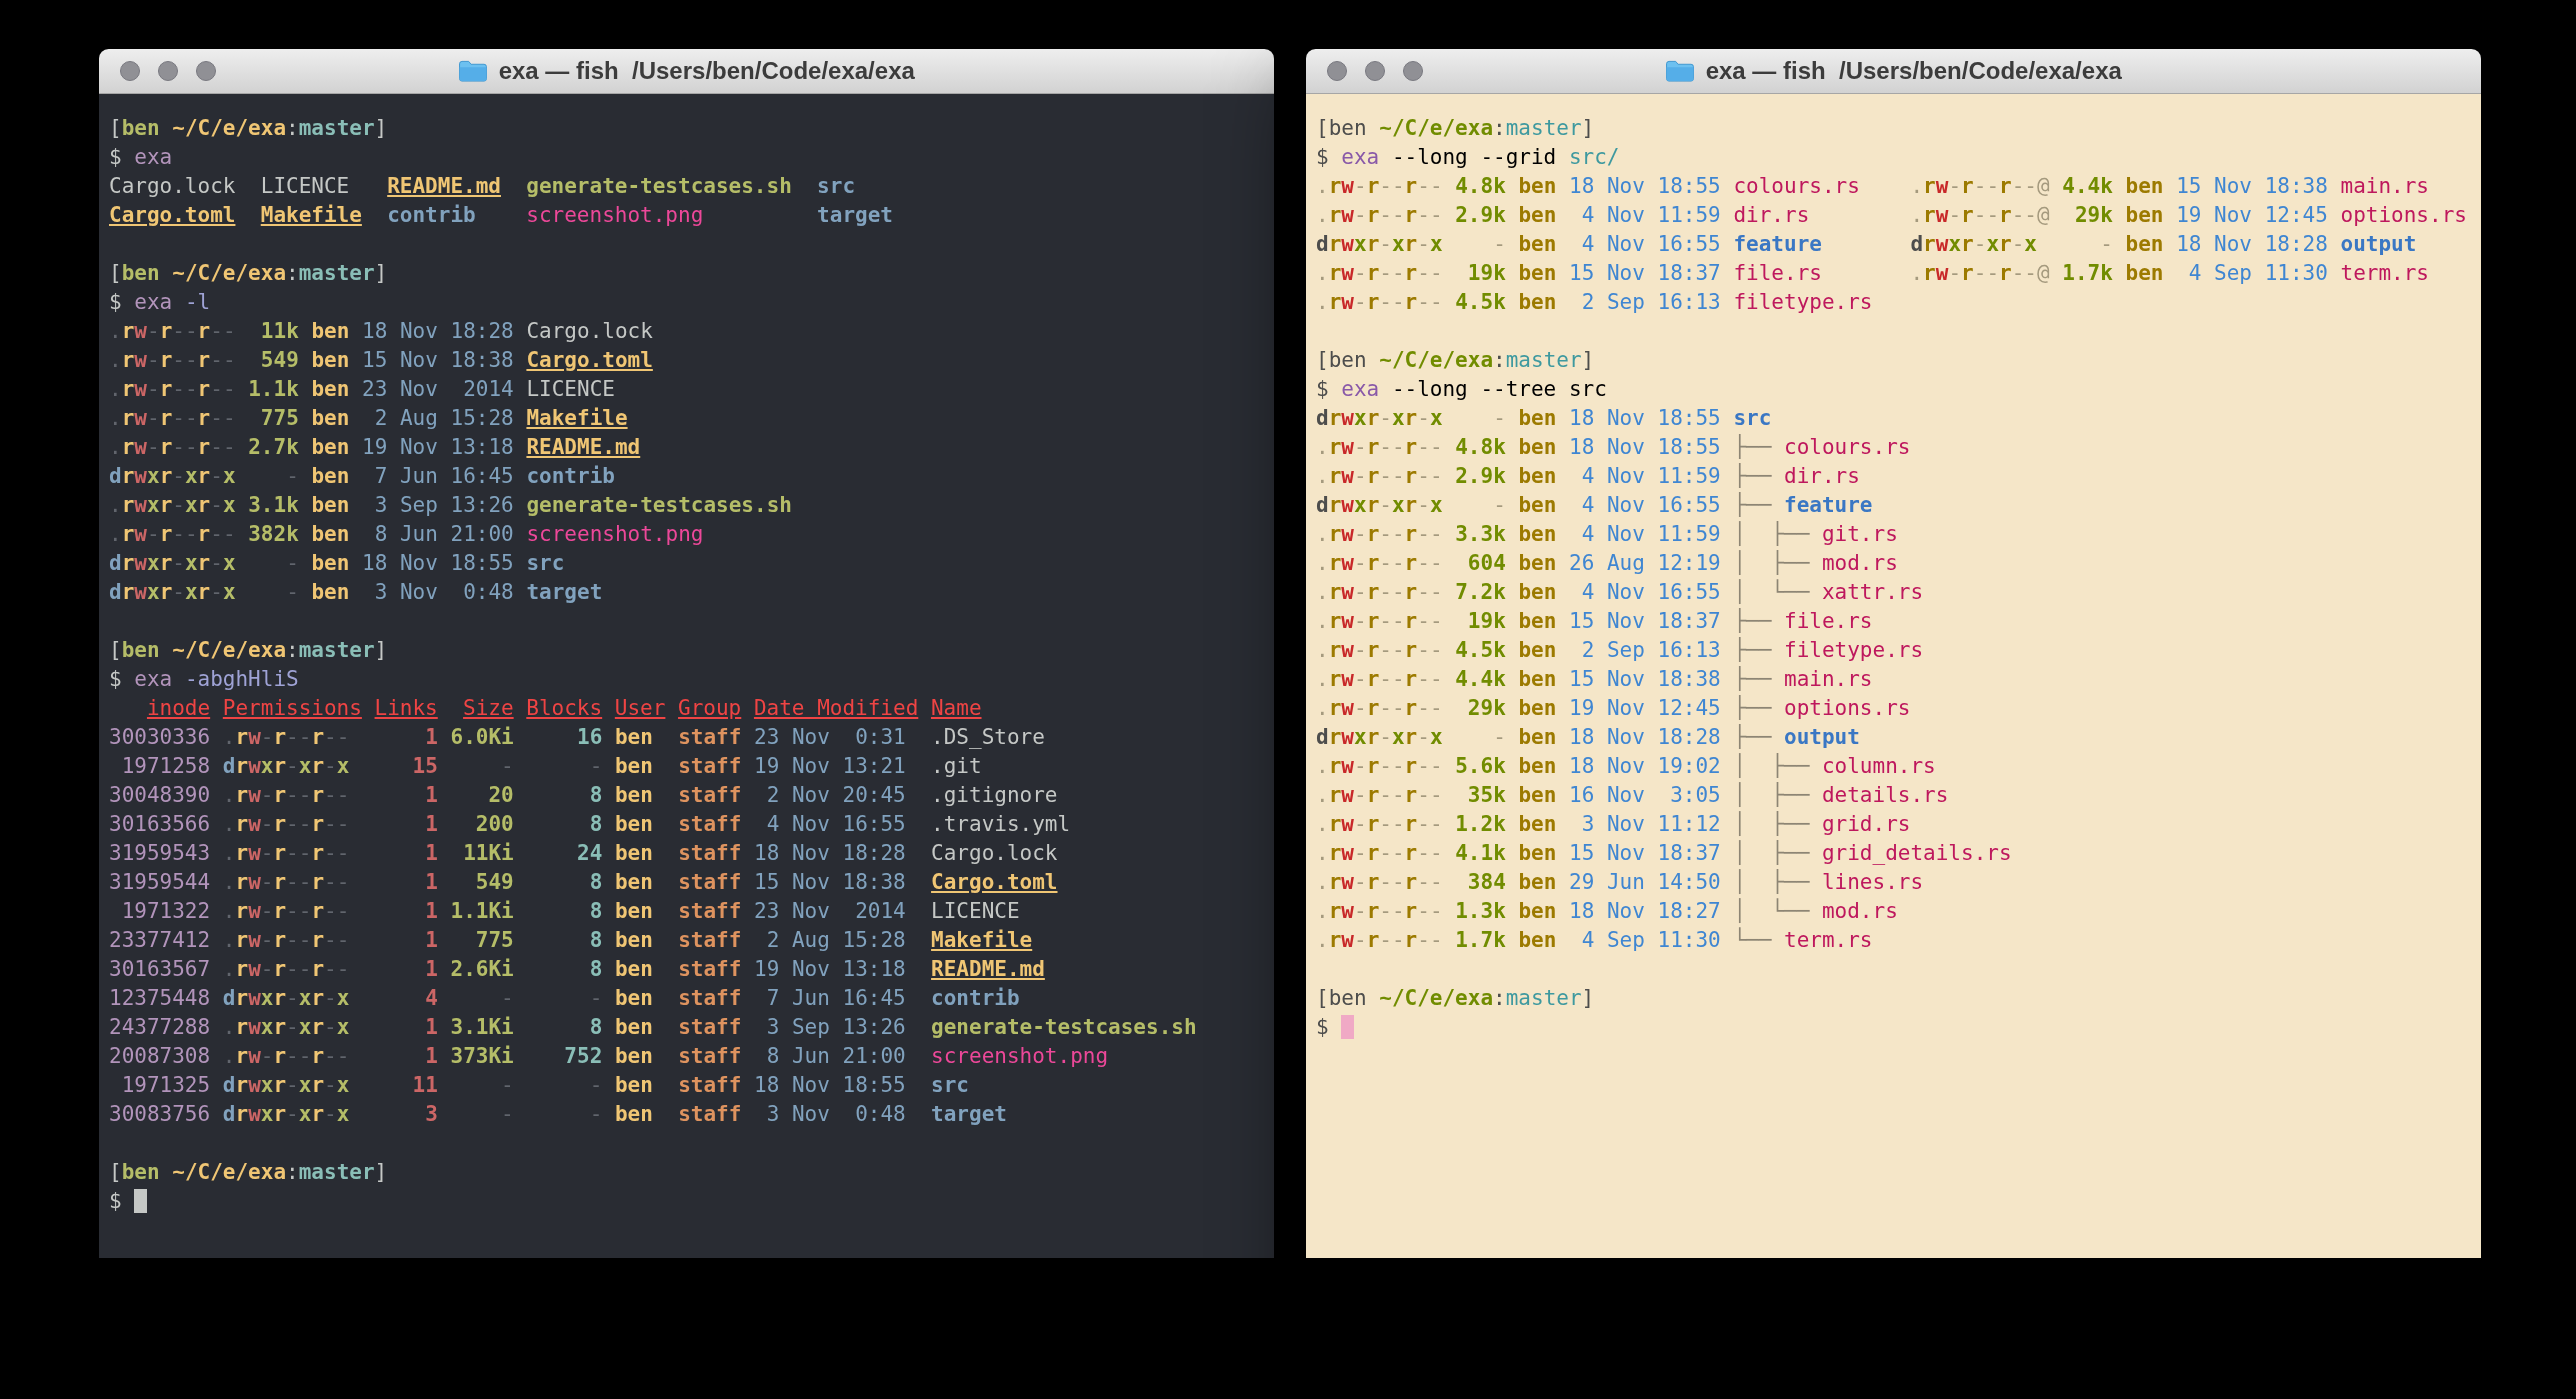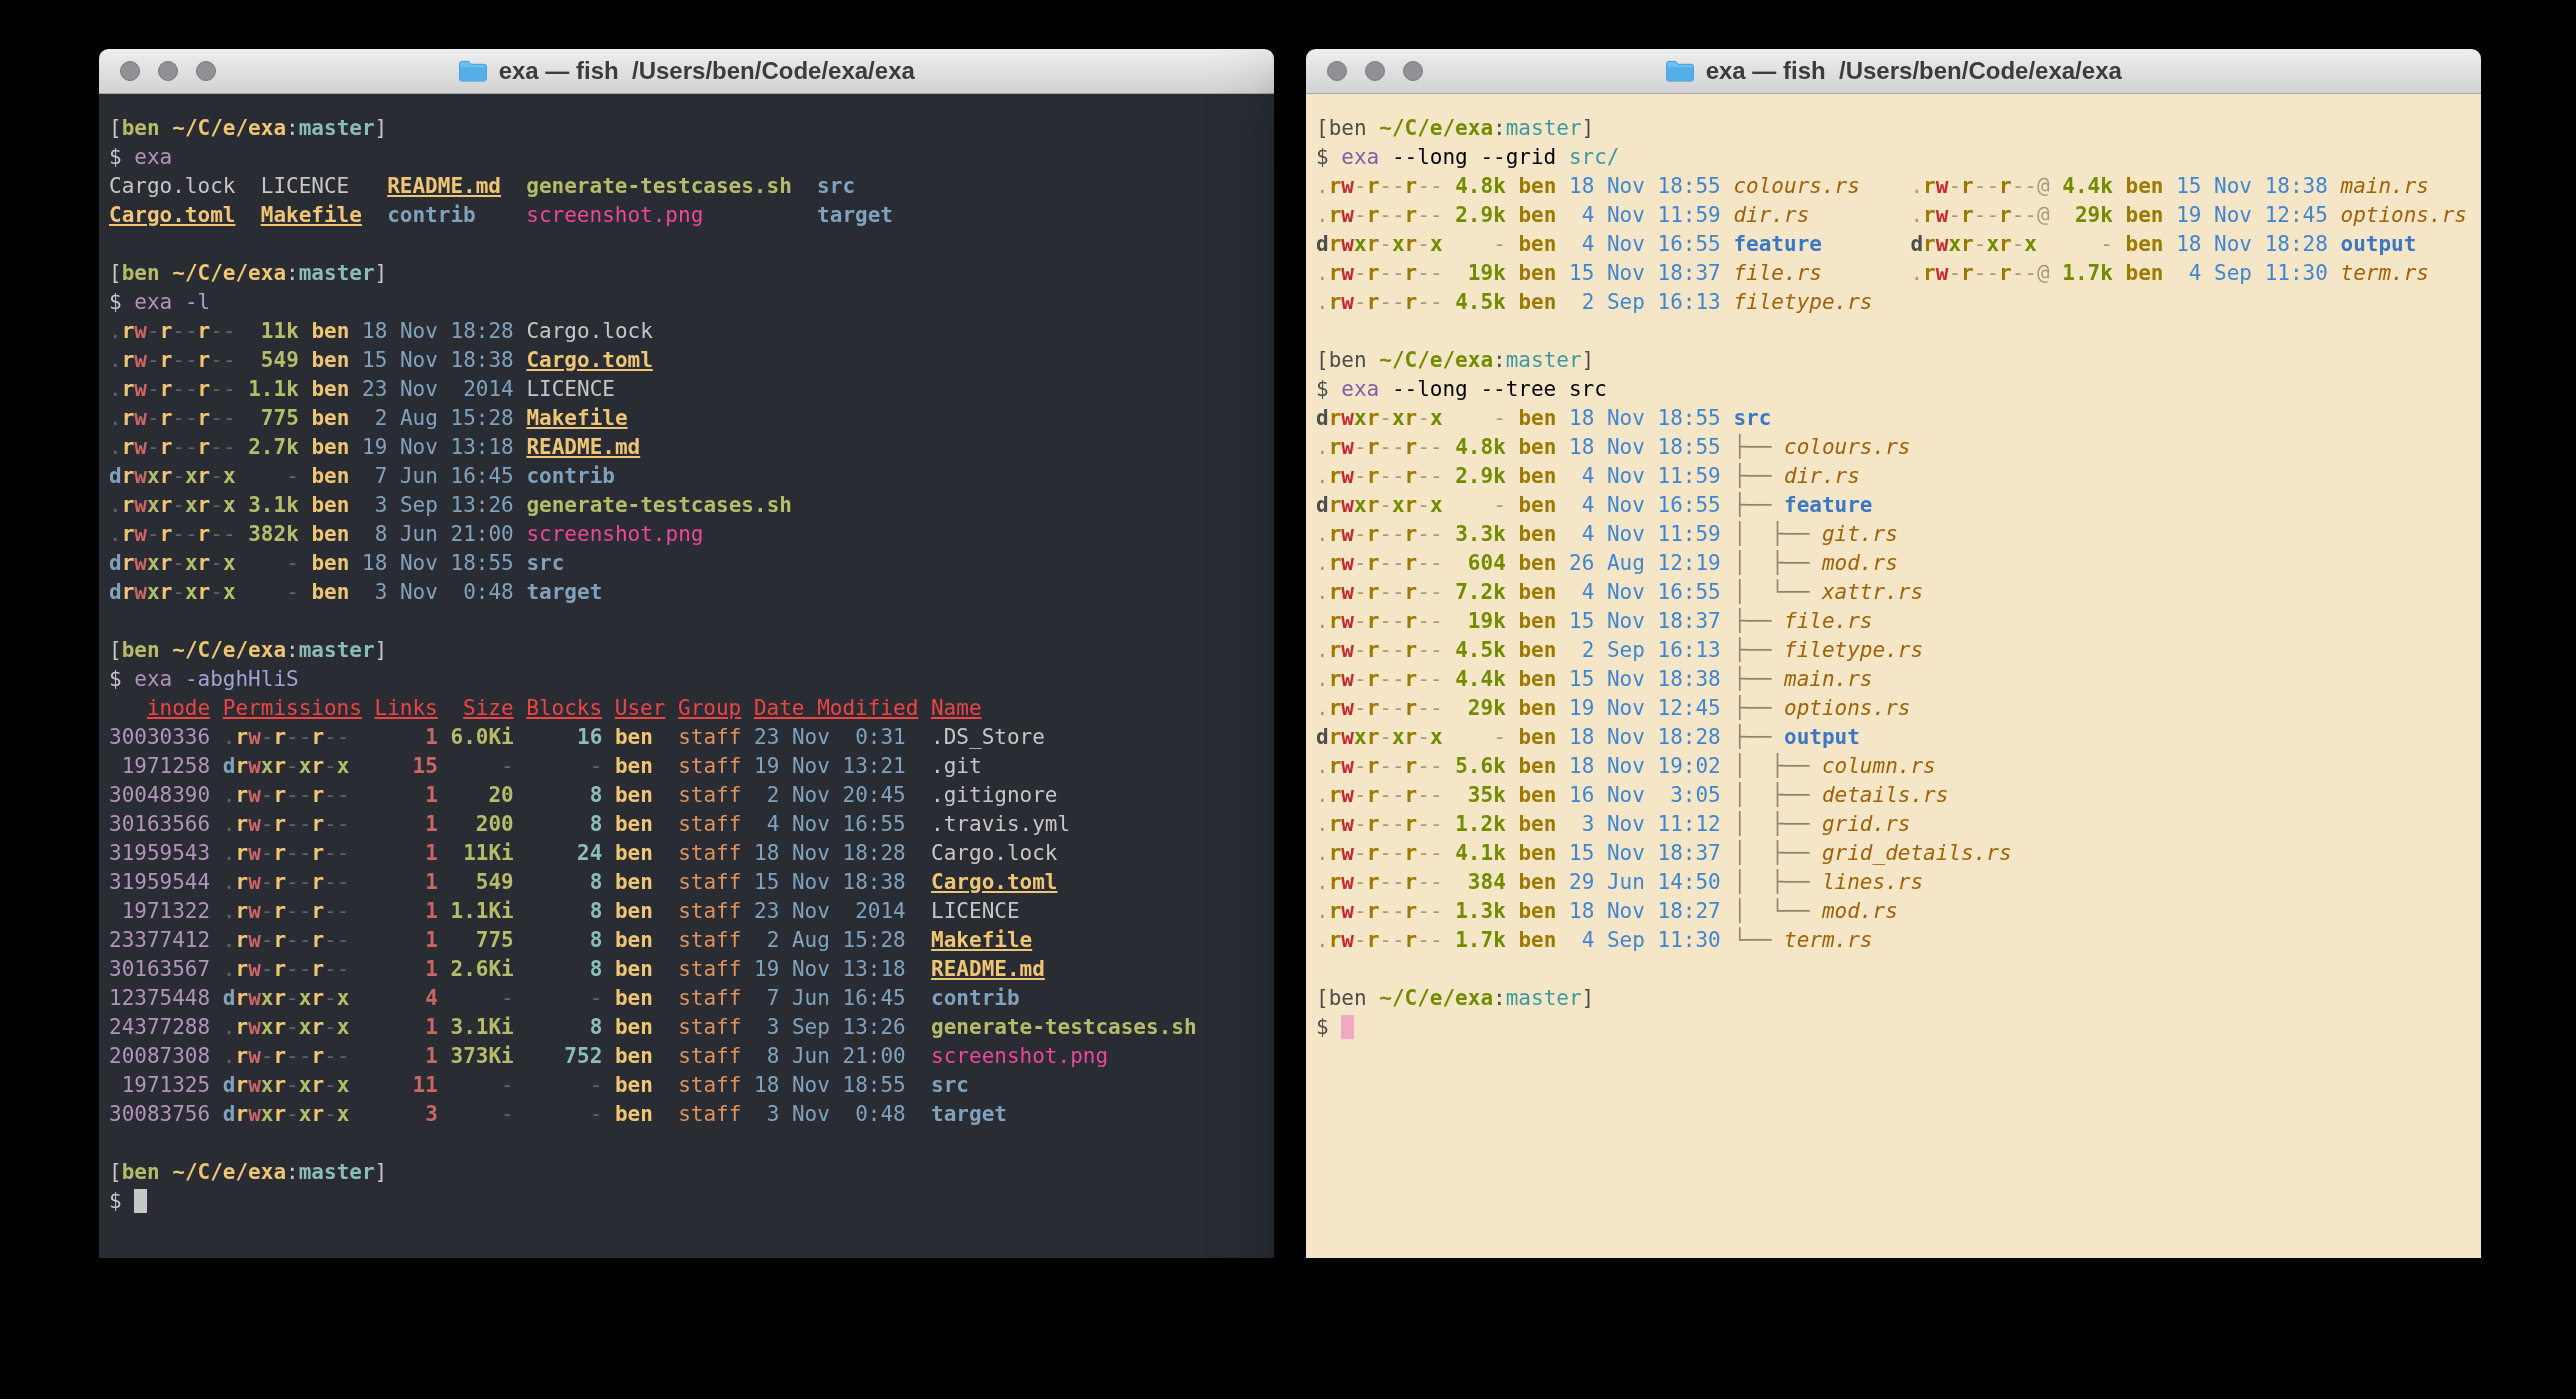--- a/index.html
+++ b/index.html
@@ -16,21 +16,21 @@
   .light{width:20px;height:20px;border-radius:50%;background:#909095;border:1px solid #797980;box-sizing:border-box;}
   .title{font-family:"Liberation Sans",sans-serif;font-size:24px;font-weight:bold;color:#3c3c3c;
          display:flex;align-items:center;gap:10.5px;white-space:pre;}
   .term{margin:0;padding:20px 0 0 10px;font-size:21px;line-height:29px;white-space:pre;
         height:1164px;box-sizing:border-box;}
   .term div{height:29px;}
   
   .t-dark{background:#292c33;color:#c5c8c6;}
   .t-dark .dim,.t-dark .pdim{color:#61656d;}
   .t-dark .red{color:#cc6666;font-weight:bold;}
-  .t-dark .org{color:#de935f;font-weight:normal;}
+  .t-dark .org{color:#de935f;font-weight:bold;}
   .t-dark .yel{color:#f0c674;font-weight:bold;}
   .t-dark .grn{color:#b5bd68;font-weight:bold;}
   .t-dark .cyn{color:#8abeb7;font-weight:bold;}
   .t-dark .blu{color:#81a2be;}
   .t-dark .pur{color:#b294bb;}
   .t-dark .mag{color:#ec4899;}
   .t-dark .vio{color:#9fa3d6;}
   .t-dark .dir{color:#81a2be;font-weight:bold;}
   .t-dark .hdr{color:#ef4444;text-decoration:underline;}
   .t-dark .pd{color:#81a2be;font-weight:bold;}
@@ -41,21 +41,21 @@
   
   .t-light{background:#f5e6c8;color:#4d4d4c;}
   .t-light .dim,.t-light .pdim{color:#a59a7e;}
   .t-light .yel{color:#9c7a00;font-weight:bold;}
   .t-light .grn{color:#718c00;font-weight:bold;}
   .t-light .blu{color:#3f86d2;}
   .t-light .pur{color:#8959a8;}
   .t-light .vio{color:#000000;}
   .t-light .tel{color:#3e999f;}
   .t-light .dir{color:#3a77c4;font-weight:bold;}
-  .t-light .rs{color:#a16207;font-style:italic;}
+  .t-light .rs{color:#be185d;}
   .t-light .tree{color:#8d8574;}
   .t-light .pd{color:#4d4d4c;font-weight:bold;}
   .t-light .py{color:#9c7a00;font-weight:bold;}
   .t-light .pw{color:#c82829;font-weight:bold;}
   .t-light .px{color:#718c00;font-weight:bold;}
   .t-light .curs{background:#f0a9c5;}
   .u{text-decoration:underline;}
 </style>
 </head>
 <body>

